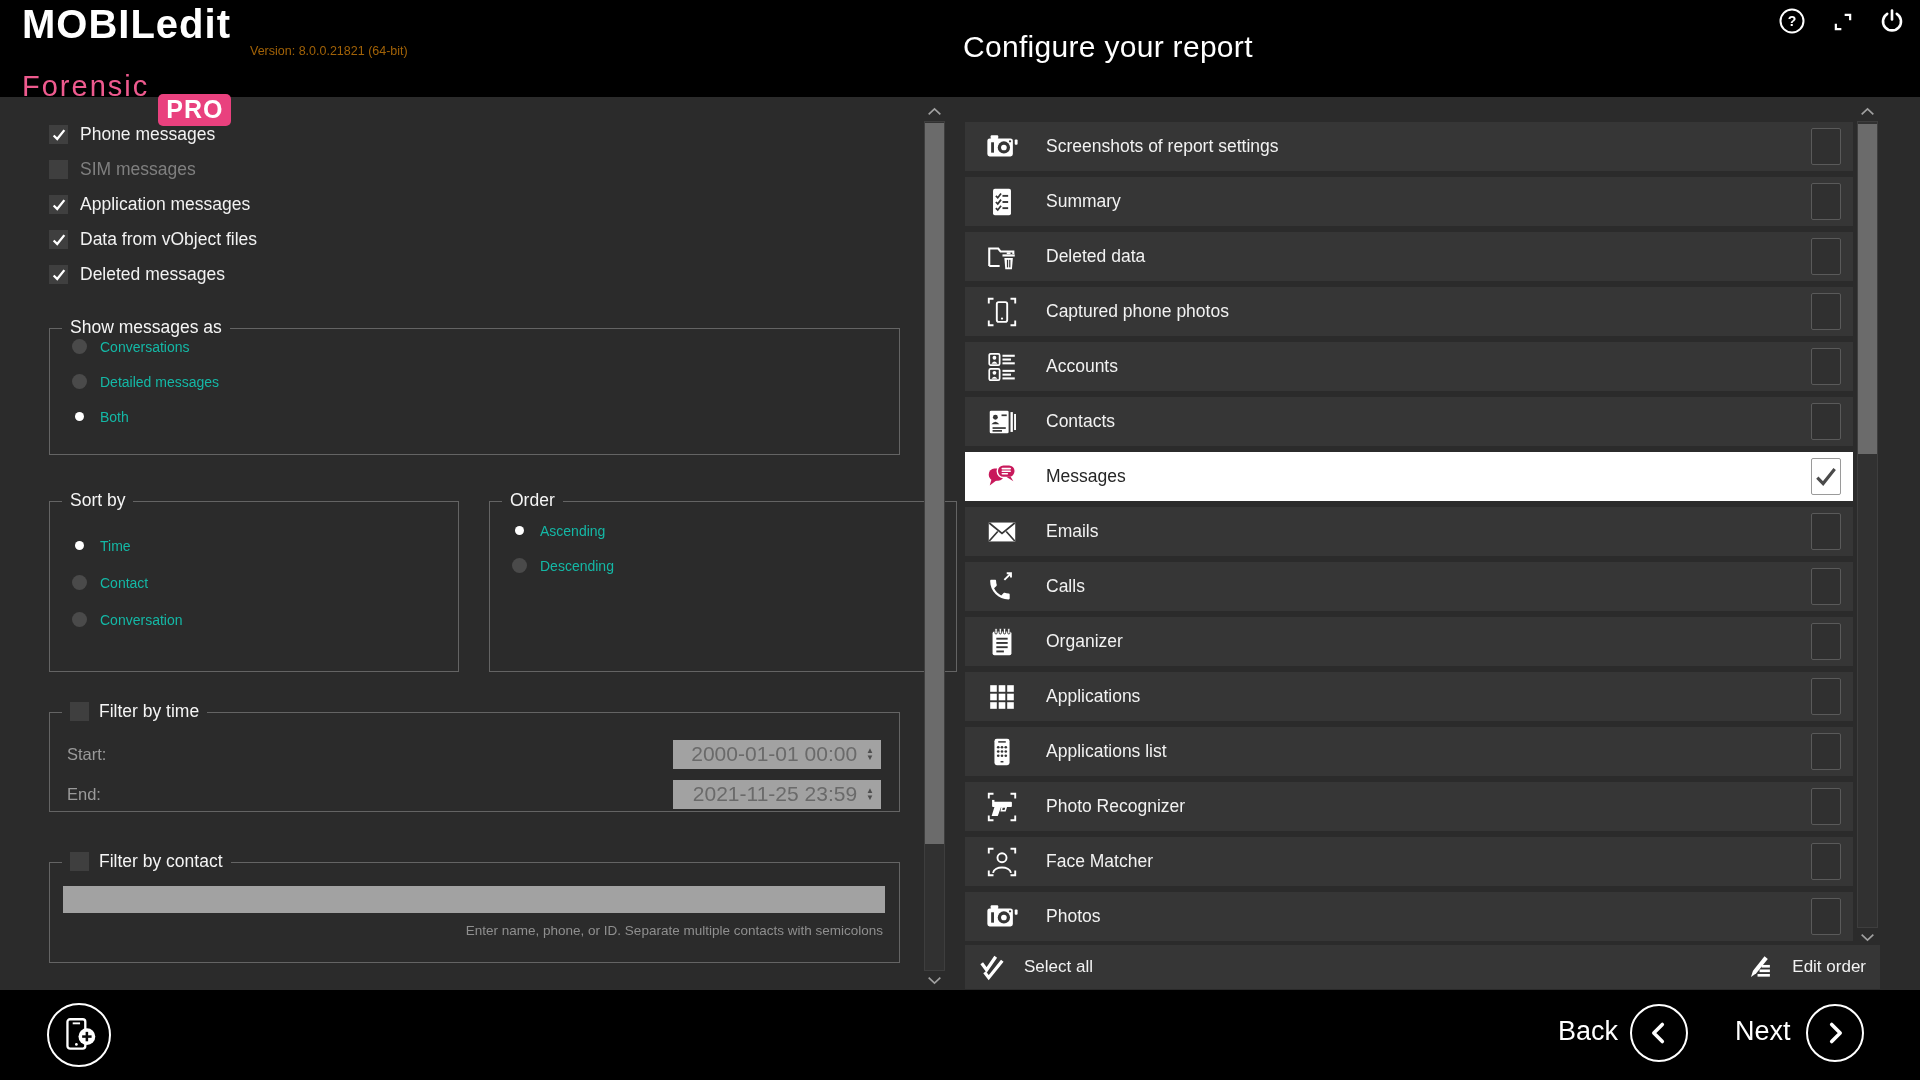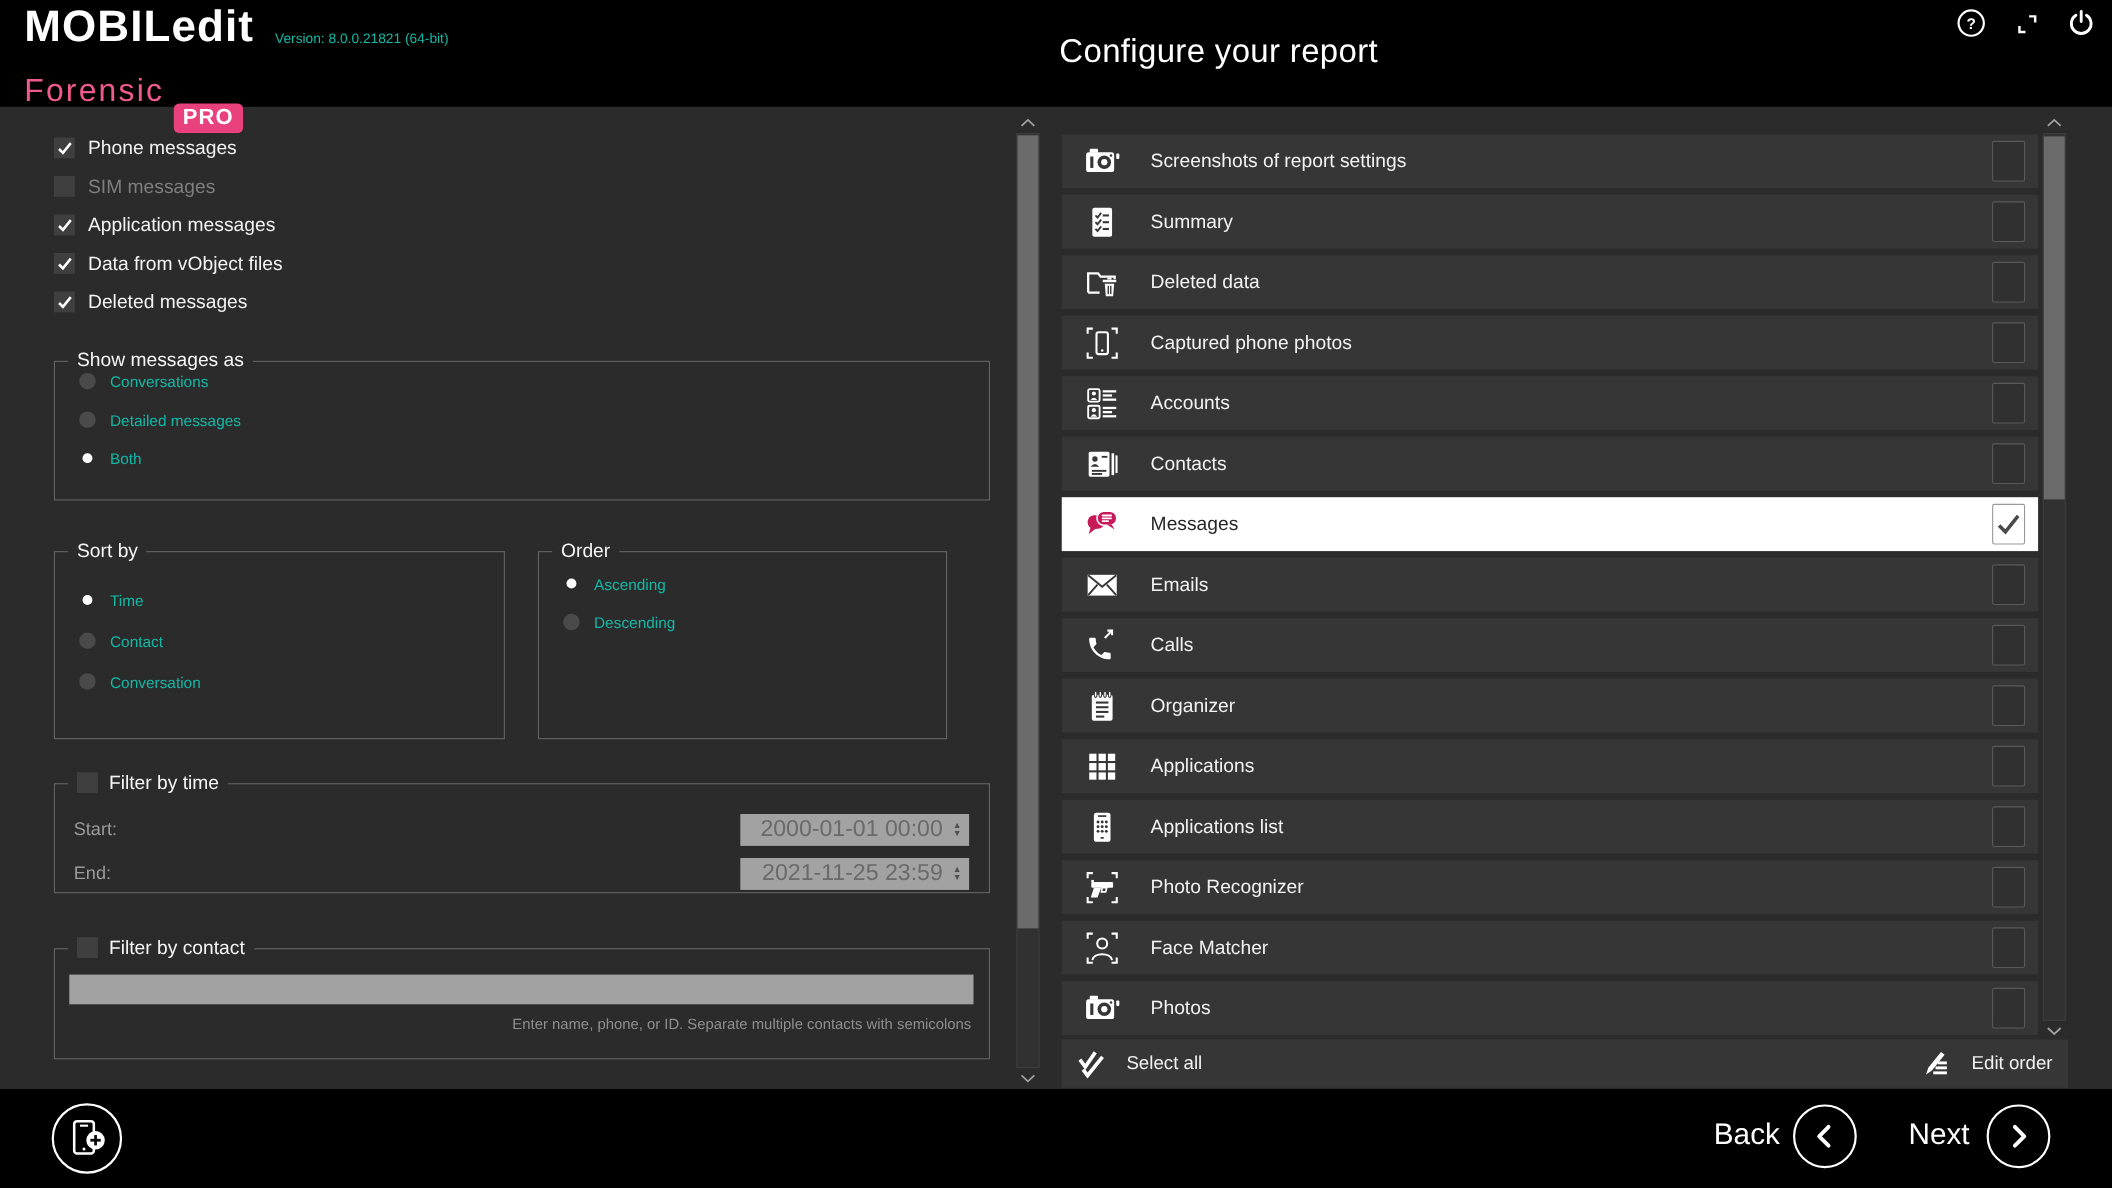--- a/index.html
+++ b/index.html
@@ -6,42 +6,42 @@
   .screen{position:relative;width:1920px;height:1080px;background:#2b2b2b;overflow:hidden;
           font-family:"Liberation Sans",sans-serif;color:#f0f0f0;}
   *{box-sizing:border-box;}
 
   
   .topbar{position:absolute;top:0;left:0;width:1920px;height:97px;background:#000;}
   .logo{position:absolute;left:22px;top:4px;line-height:1;}
   .logo-l1{font-size:40px;font-weight:700;color:#fff;letter-spacing:1px;}
   .logo-l2{display:flex;align-items:center;gap:9px;margin-top:2px;}
   .logo-forensic{font-size:29px;letter-spacing:2px;font-weight:500;}
-  .logo-pro{font-size:20px;font-weight:700;color:#fff;padding:3px 8px 4px;border-radius:5px;letter-spacing:1px;margin-top:48px;}
-  .version{position:absolute;left:250px;top:28px;font-size:12.5px;color:#14b8a6;}
+  .logo-pro{font-size:25px;font-weight:700;color:#fff;padding:3px 8px 4px;border-radius:5px;letter-spacing:1px;margin-top:48px;}
+  .version{position:absolute;left:250px;top:44px;font-size:12.5px;color:#a16207;}
   .page-title{position:absolute;left:963px;top:30px;font-size:30px;font-weight:400;color:#fff;letter-spacing:.3px;}
   .header-btn{position:absolute;top:7px;width:28px;height:28px;display:flex;align-items:center;justify-content:center;cursor:pointer;}
   #btn-help{left:1778px;}
   #btn-restore{left:1832px;top:11px;width:22px;height:22px;}
   #btn-power{left:1878px;}
 
   
   #message-type-list{position:absolute;left:49px;top:117px;}
   .cb-row{display:flex;align-items:center;height:35px;gap:12px;}
   .cb-box{width:19px;height:19px;background:#3f3f3f;display:flex;align-items:center;justify-content:center;flex:0 0 19px;cursor:pointer;}
   .cb-box svg{width:16px;height:16px;}
   .cb-label{font-size:17.5px;color:#f2f2f2;}
   .cb-row.disabled .cb-label{color:#7f7f7f;}
 
   .group{position:absolute;border:1px solid #646464;}
   .group-legend{position:absolute;top:-12px;left:12px;background:#2b2b2b;padding:0 8px;font-size:17.5px;color:#f5f5f5;
                 display:flex;align-items:center;gap:10px;white-space:nowrap;}
   #group-show{left:49px;top:328px;width:851px;height:127px;padding:0 0 0 22px;}
   #group-sort{left:49px;top:501px;width:410px;height:171px;padding:25px 0 0 22px;}
-  #group-order{left:489px;top:501px;width:372px;height:171px;padding:11px 0 0 22px;}
+  #group-order{left:489px;top:501px;width:468px;height:171px;padding:11px 0 0 22px;}
   #group-time{left:49px;top:712px;width:851px;height:100px;}
   #group-contact{left:49px;top:862px;width:851px;height:101px;}
 
   .radio-row{display:flex;align-items:center;height:35px;gap:13px;}
   #sort-options .radio-row{height:37px;}
   .radio{width:15px;height:15px;border-radius:50%;background:#4a4a4a;position:relative;flex:0 0 15px;cursor:pointer;}
   .radio.selected{background:transparent;}
   .radio.selected::after{content:"";position:absolute;left:3px;top:3px;width:9px;height:9px;border-radius:50%;background:#fff;}
   .radio-label{font-size:14px;color:#14b8a6;}
 

